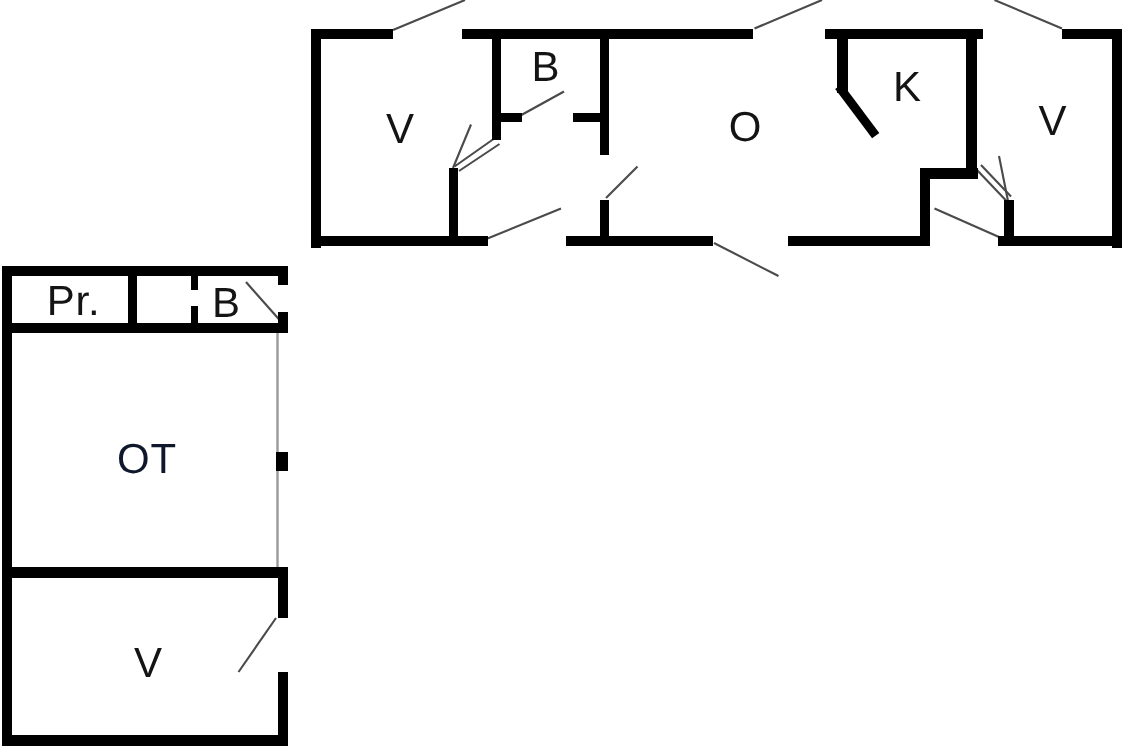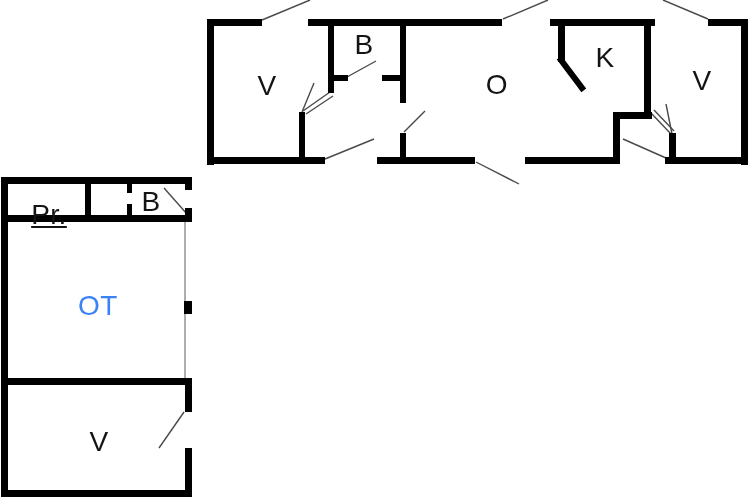--- a/index.html
+++ b/index.html
@@ -32,21 +32,21 @@
     white-space: nowrap;
     letter-spacing: 0.5px;
     user-select: none;
   }
   
   .lbl-0 { left: 267px; top: 86px;  }
   .lbl-1 { left: 364px; top: 45px;  }
   .lbl-2 { left: 497px; top: 85px;  }
   .lbl-3 { left: 605px; top: 58px;  }
   .lbl-4 { left: 702px; top: 81px;  }
-  .lbl-5 { left: 49px;  top: 215px; text-decoration: underline; }
+  .lbl-5 { left: 49px;  top: 201px; }
   .lbl-6 { left: 151px; top: 202px; }
   .lbl-7 { left: 98px;  top: 306px; }
   .lbl-8 { left: 99px;  top: 442px; }
 </style>
 </head>
 <body>
 
 <div id="stage">
   <svg id="plan-svg" xmlns="http://www.w3.org/2000/svg" viewBox="0 0 750 500">
       <line x1="262" y1="20" x2="310" y2="0" stroke="#4a4a4a" stroke-width="1.4"></line>
@@ -103,15 +103,15 @@
       <line x1="561" y1="60" x2="582" y2="88" stroke="#000000" stroke-width="6" stroke-linecap="square"></line>
     </svg>
 
   <div class="room-label lbl-0" style="color: rgb(20, 20, 20);">V</div>
   <div class="room-label lbl-1" style="color: rgb(20, 20, 20);">B</div>
   <div class="room-label lbl-2" style="color: rgb(20, 20, 20);">O</div>
   <div class="room-label lbl-3" style="color: rgb(20, 20, 20);">K</div>
   <div class="room-label lbl-4" style="color: rgb(20, 20, 20);">V</div>
   <div class="room-label lbl-5" style="color: rgb(20, 20, 20);">Pr.</div>
   <div class="room-label lbl-6" style="color: rgb(20, 20, 20);">B</div>
-  <div class="room-label lbl-7" style="color: #3b82f6; text-align: center;">OT</div>
+  <div class="room-label lbl-7" style="color: #0f172a; text-align: center;">OT</div>
   <div class="room-label lbl-8" style="color: rgb(20, 20, 20);">V</div>
 </div>
 
 </body></html>

